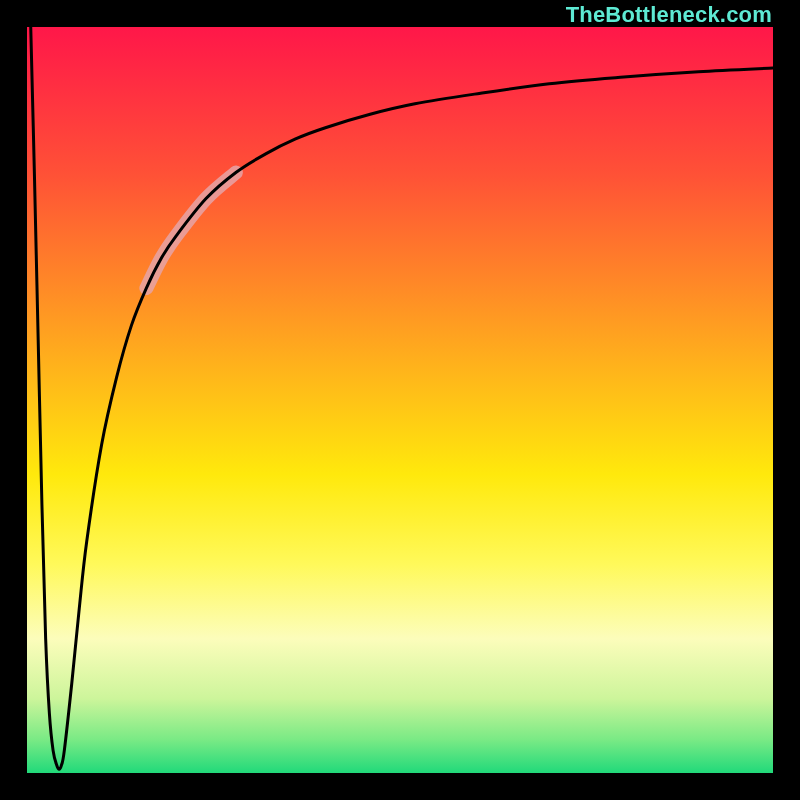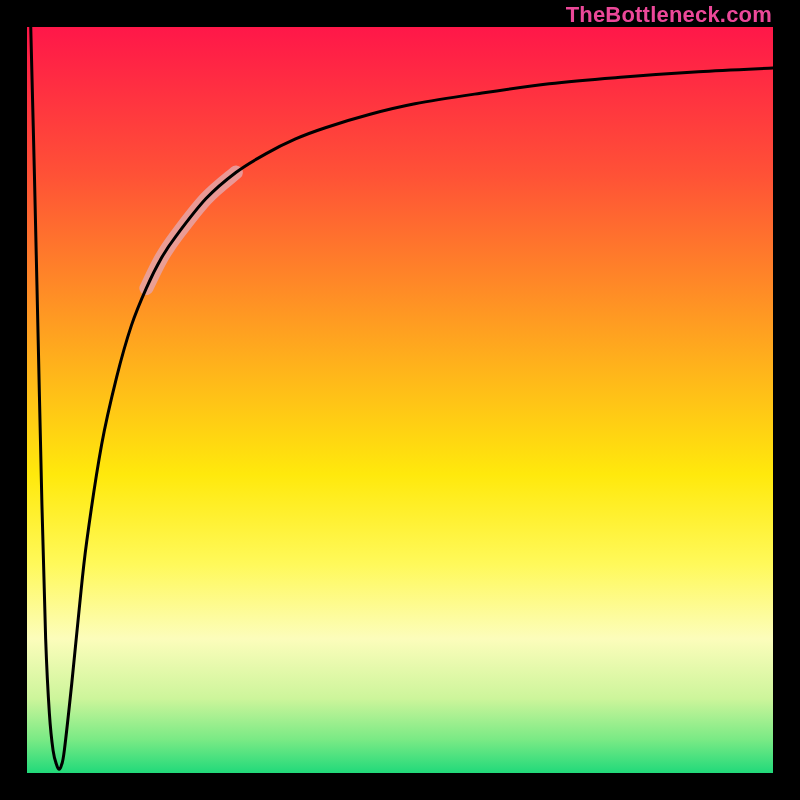--- a/index.html
+++ b/index.html
@@ -28,21 +28,21 @@
     display: block;
     width: 746px;
     height: 746px;
   }
   .watermark {
     position: absolute;
     top: 2px;
     right: 28px;
     font-size: 22px;
     font-weight: 600;
-    color: #ec4899;
+    color: #5eead4;
     letter-spacing: 0.2px;
     user-select: none;
     text-align: right;
   }
 </style>
 </head>
 <body>
 
 <div class="stage">
   <div class="plot-area">

